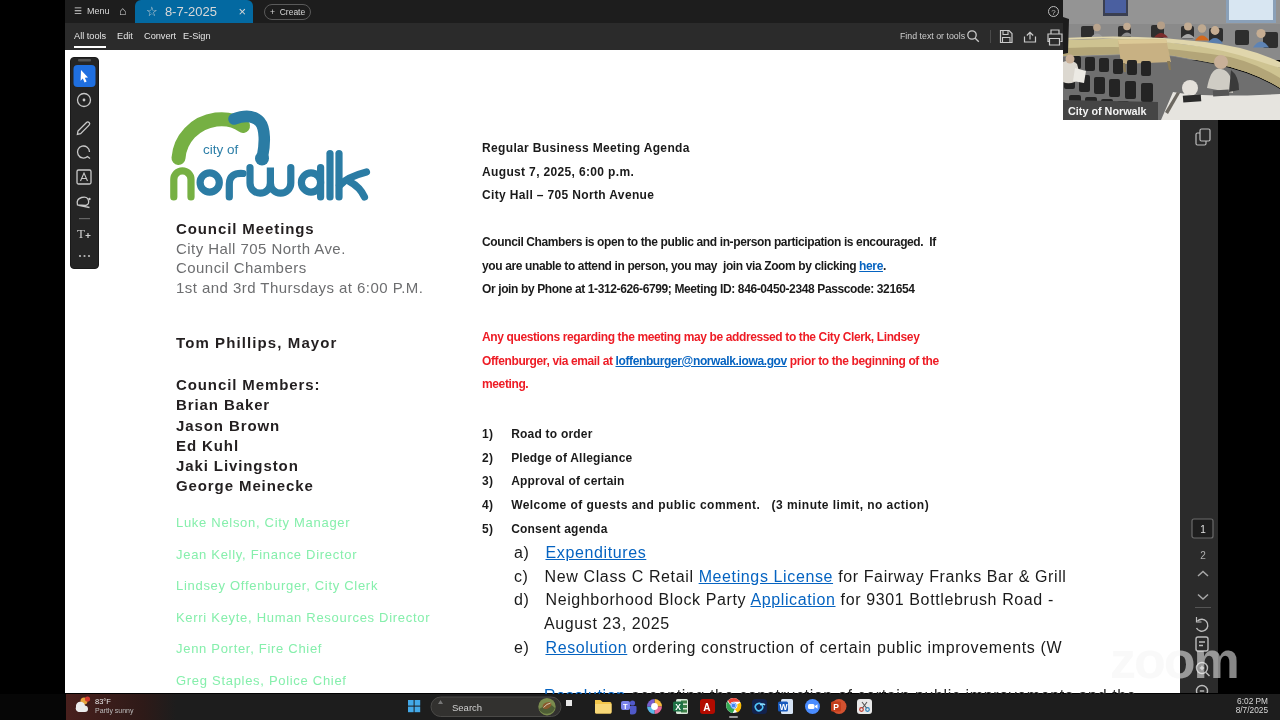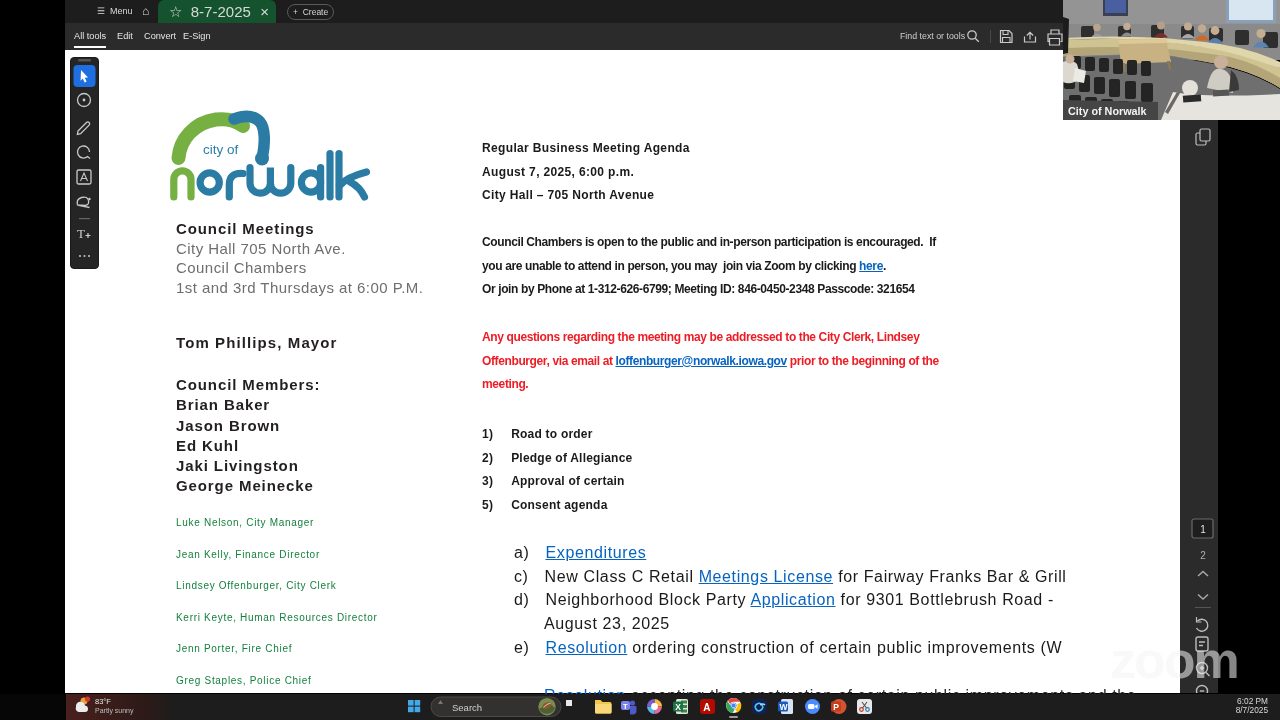--- a/index.html
+++ b/index.html
@@ -6,21 +6,21 @@
   html,body { width:1280px; height:720px; overflow:hidden; background:#000; font-family:"Liberation Sans", sans-serif; }
   .abs { position:absolute; }
   #screen { position:relative; width:1280px; height:720px; background:#000; }
 
   
   #titlebar { left:65px; top:0; width:999px; height:23px; background:#1d1d1d; color:#d8d8d8; }
   #toolbar2 { left:65px; top:23px; width:999px; height:27px; background:#2b2b2b; color:#e0e0e0; }
   #docarea  { left:65px; top:50px; width:1115px; height:643px; background:#ffffff; }
   #rightrail{ left:1180px; top:50px; width:38px; height:643px; background:#2b2b2b; }
 
-  .tb-item { position:absolute; top:0; height:23px; line-height:23px; font-size:9px;margin-left:23px; }
+  .tb-item { position:absolute; top:0; height:23px; line-height:23px; font-size:9px; }
   .tool-label { position:absolute; top:8px; font-size:9.2px; color:#e4e4e4; }
 
   
   #lefttools { left:70px; top:57px; width:29px; height:212px; background:#252525; border:1px solid #1a1a1a; border-radius:4px; }
 
   
   .docleft { color:#231f20; }
   .rightcol { color:#1a1a1a; font-weight:bold; font-size:12px; }
   .hdr { letter-spacing:0.35px; }
   .para { letter-spacing:-0.38px; }
@@ -63,55 +63,56 @@
   </svg>
 
   <div class="abs docleft" style="left:176px; top:219px; font-size:15px; line-height:19.5px;">
     <div style="font-weight:bold; letter-spacing:0.9px;">Council Meetings</div>
     <div style="color:#6d6e70; letter-spacing:0.45px;">City Hall 705 North Ave.<br>Council Chambers<br>1st and 3rd Thursdays at 6:00 P.M.</div>
   </div>
   <div class="abs docleft" style="left:176px; top:334px; font-weight:bold; font-size:15px; letter-spacing:1.1px;">Tom Phillips, Mayor</div>
   <div class="abs docleft" style="left:176px; top:375px; font-weight:bold; font-size:15px; letter-spacing:0.9px; line-height:20.3px;">
     Council Members:<br>Brian Baker<br>Jason Brown<br>Ed Kuhl<br>Jaki Livingston<br>George Meinecke
   </div>
-  <div class="abs" style="left:176px; top:507px; font-size:10px; letter-spacing:0.7px; line-height:31.6px; color:#15803d;">
+  <div class="abs" style="left:176px; top:507px; font-size:13px; letter-spacing:0.7px; line-height:31.6px; color:#86efac;">
     Luke Nelson, City Manager<br>Jean Kelly, Finance Director<br>Lindsey Offenburger, City Clerk<br>Kerri Keyte, Human Resources Director<br>Jenn Porter, Fire Chief<br>Greg Staples, Police Chief
   </div>
 
   <div class="abs rightcol hdr" style="left:482px; top:137px; line-height:23.7px;">
     Regular Business Meeting Agenda<br>August 7, 2025, 6:00 p.m.<br>City Hall – 705 North Avenue
   </div>
   <div class="abs rightcol para" style="left:482px; top:231px; line-height:23.7px; white-space:nowrap;">
     Council Chambers is open to the public and in-person participation is encouraged.&nbsp; If<br>
     you are unable to attend in person, you may&nbsp; join via Zoom by clicking <a class="lnk">here</a>.<br>
     Or join by Phone at 1-312-626-6799; Meeting ID: 846-0450-2348 Passcode: 321654
   </div>
   <div class="abs rightcol para" style="left:482px; top:326px; line-height:23.7px; color:#ee1c25; white-space:nowrap;">
     Any questions regarding the meeting may be addressed to the City Clerk, Lindsey<br>
     Offenburger, via email at <a class="lnk">loffenburger@norwalk.iowa.gov</a> prior to the beginning of the<br>
     meeting.
   </div>
   <div class="abs rightcol num" style="left:482px; top:423px; line-height:23.7px;">
     <div>1)<span style="margin-left:18px;">Road to order</span></div>
     <div>2)<span style="margin-left:18px;">Pledge of Allegiance</span></div>
     <div>3)<span style="margin-left:18px;">Approval of certain</span></div>
+    <div>4)<span style="margin-left:18px; letter-spacing:0.45px;">Welcome of guests and public comment.&nbsp;&nbsp; (3 minute limit, no action)</span></div>
     <div>5)<span style="margin-left:18px;">Consent agenda</span></div>
   </div>
   <div class="abs sub" style="left:514px; top:541px; line-height:23.7px; font-size:16px; color:#1a1a1a;">
     <div>a)<span style="margin-left:16px;"></span><a class="lnk">Expenditures</a></div>
     <div>c)<span style="margin-left:16px;"></span>New Class C Retail <a class="lnk">Meetings License</a> for Fairway Franks Bar &amp; Grill</div>
     <div>d)<span style="margin-left:16px;"></span>Neighborhood Block Party <a class="lnk">Application</a> for 9301 Bottlebrush Road -</div>
     <div><span style="margin-left:30px;"></span>August 23, 2025</div>
     <div>e)<span style="margin-left:16px;"></span><a class="lnk">Resolution</a> ordering construction of certain public improvements (W</div>
   </div>
 
   <div class="abs" id="titlebar">
     <span class="tb-item" style="left:9px;">☰&nbsp; Menu</span>
     <span class="tb-item" style="left:54px; font-size:12px;">⌂</span>
-    <span class="tb-item" style="left:70px; width:118px; background:#14532d; border-radius:6px 6px 0 0; padding-left:11px; font-size:15px;">☆&nbsp; 8-7-2025 <span style="position:absolute; right:7px;">×</span></span>
+    <span class="tb-item" style="left:70px; width:118px; background:#0369a1; border-radius:6px 6px 0 0; padding-left:11px; font-size:13px;">☆&nbsp; 8-7-2025 <span style="position:absolute; right:7px;">×</span></span>
     <span class="tb-item" style="left:199px; top:4px; height:16px; line-height:15px; border:1px solid #5a5a5a; border-radius:8px; padding:0 5px; font-size:8.5px;">+&nbsp; Create</span>
     <span class="tb-item" style="left:983px; top:6px; width:11px; height:11px; line-height:11px; border:1px solid #bdbdbd; border-radius:50%; text-align:center; font-size:8px; color:#bdbdbd;">?</span>
   </div>
 
   <div class="abs" id="toolbar2">
     <span class="tool-label" style="left:9px; border-bottom:2px solid #fff; padding-bottom:5px;">All tools</span>
     <span class="tool-label" style="left:52px;">Edit</span>
     <span class="tool-label" style="left:79px;">Convert</span>
     <span class="tool-label" style="left:118px;">E-Sign</span>
     <span class="tool-label" style="left:835px; font-size:8.8px; color:#cfcfcf;">Find text or tools</span>

